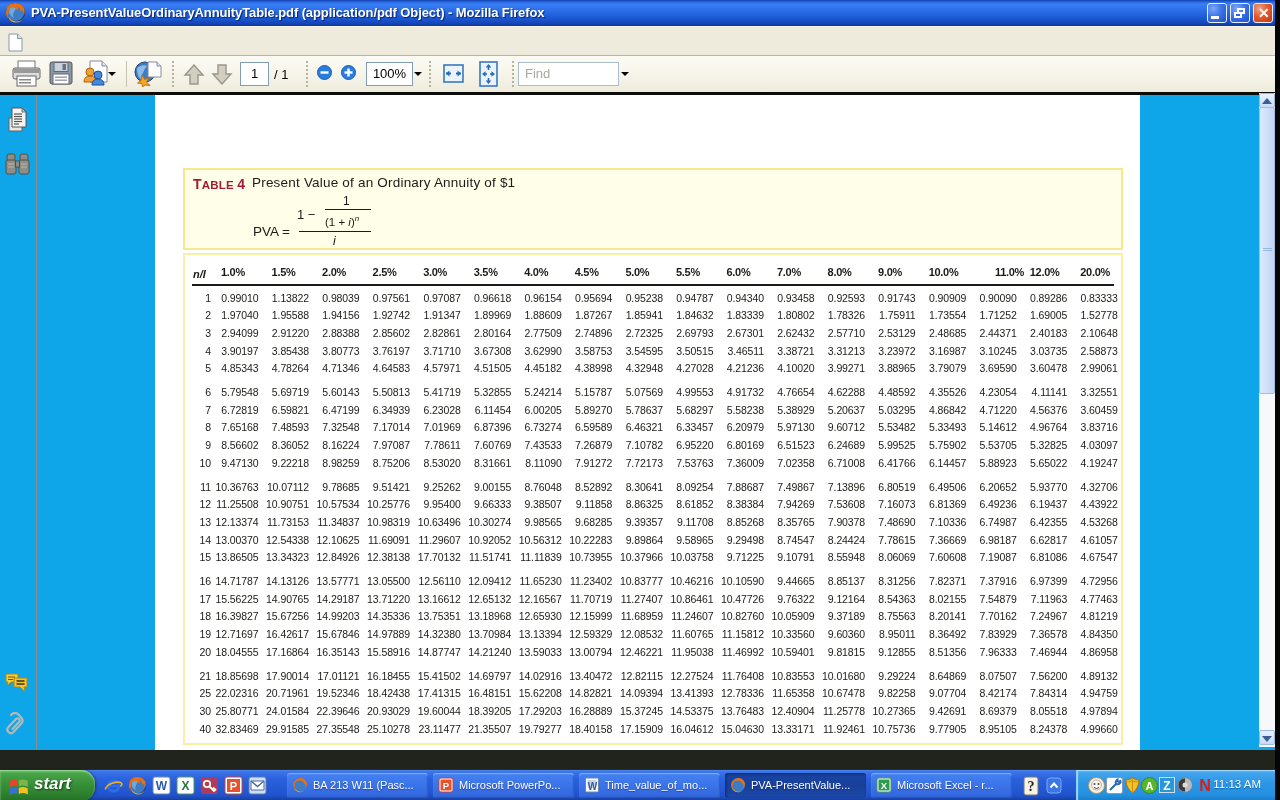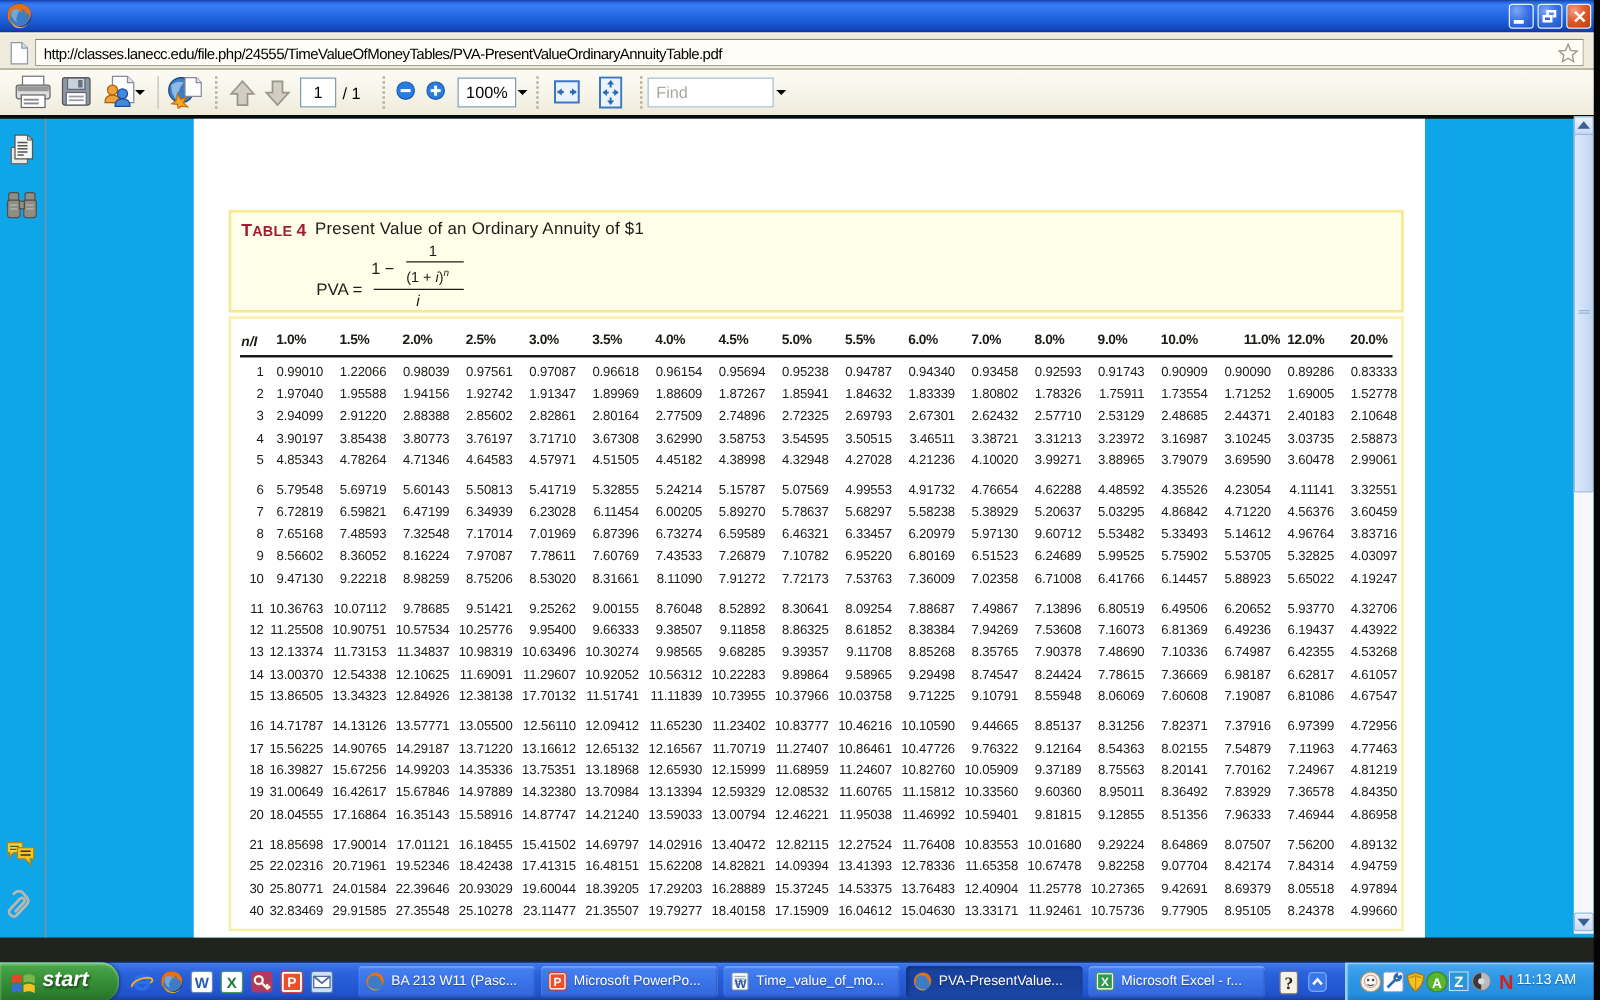--- a/index.html
+++ b/index.html
@@ -89,43 +89,38 @@
 <div id="screen">
 
   <div id="titlebar">
     <div id="fxicon"><svg width="21" height="21" viewBox="0 0 21 21">
           <circle cx="10.5" cy="10.5" r="9.6" fill="#16355c"></circle>
           <circle cx="10.5" cy="10.5" r="8.6" fill="#3e7cc4"></circle>
           <path d="M5 6 Q9 3 13 5 Q10 7 9 10 Q7 13 9 16 Q5 14 4 10 Q4 8 5 6Z" fill="#7fb2e0" opacity=".8"></path>
           <path d="M10.5 1 Q17 1 19.5 7 Q20.5 11 18 15 Q20 10 16 7.5 Q17 9 15.5 10 Q16 6 12.5 4.5 Q14 6.5 12 8 Q10 4.5 6 5.5 Q3 7 3.5 11 Q1.5 15 5 18 Q1 15.5 1 10.5 Q1 3.5 7 1.5 Z" fill="#e86f14"></path>
           <path d="M3 14 Q6 19 11 19.5 Q16 20 19 15 Q16 21 10 20.5 Q4.5 20 3 14Z" fill="#f5a623"></path>
         </svg></div>
+    <div id="title">PVA-PresentValueOrdinaryAnnuityTable.pdf (application/pdf Object) - Mozilla Firefox</div>
     <div class="wbtn b" style="left:1207px">
       <div style="position:absolute;left:3px;top:12px;width:8px;height:3px;background:#fff"></div>
     </div>
     <div class="wbtn b" style="left:1230px">
       <div style="position:absolute;left:6px;top:4px;width:8px;height:6px;border:2px solid #fff"></div>
       <div style="position:absolute;left:3px;top:8px;width:8px;height:6px;border:2px solid #fff;background:#2c64dc"></div>
     </div>
     <div class="wbtn" id="btnclose" style="left:1253px">
       <div class="glyph" style="left:4px;top:1px;font-size:14px">✕</div>
     </div>
   </div>
 
   <div id="urlrow">
     <div id="pageico"><svg width="15" height="19" viewBox="0 0 15 19">
           <path d="M1 1 h8.5 L14 5.5 V18 H1 Z" fill="#fff" stroke="#8899aa" stroke-width="1"></path>
           <path d="M9.5 1 V5.5 H14" fill="#d6e2ee" stroke="#8899aa" stroke-width="1"></path>
         </svg></div>
-    <div id="urlbox">
-      <div id="urltext">http://classes.lanecc.edu/file.php/24555/TimeValueOfMoneyTables/PVA-PresentValueOrdinaryAnnuityTable.pdf</div>
-      <div style="position:absolute;right:3px;top:2px"><svg width="17" height="17" viewBox="0 0 17 17">
-            <path d="M8.5 1.5 L10.6 6.3 L15.8 6.8 L11.9 10.2 L13 15.3 L8.5 12.6 L4 15.3 L5.1 10.2 L1.2 6.8 L6.4 6.3 Z" fill="#fffef6" stroke="#9a988a" stroke-width="1.1"></path>
-          </svg></div>
-    </div>
   </div>
 
   <div id="toolbar">
     <div style="position:absolute;left:12px;top:4px"><svg width="29" height="27" viewBox="0 0 29 27">
           <rect x="6" y="1" width="17" height="8" fill="#fff" stroke="#777"></rect>
           <rect x="1" y="8" width="27" height="11" rx="2" fill="#ddd" stroke="#666"></rect>
           <rect x="2" y="9" width="25" height="4" fill="#999"></rect>
           <rect x="5" y="16" width="19" height="10" fill="#fff" stroke="#666"></rect>
           <rect x="7" y="19" width="12" height="1.5" fill="#888"></rect>
           <rect x="7" y="22" width="12" height="1.5" fill="#888"></rect>
@@ -266,21 +261,21 @@
           <span class="h" style="left:723.1px">9.0%</span>
           <span class="h" style="left:773.7px">10.0%</span>
           <span class="h" style="left:840px">11.0%</span>
           <span class="h" style="left:874.8px">12.0%</span>
           <span class="h" style="left:925.3px">20.0%</span>
         </div>
       <div id="hrule"></div>
 <div class="tr" style="top:194.7px">
           <span class="rn">1</span>
           <span class="d" style="left:55.5px;width:48px">0.99010</span>
-          <span class="d" style="left:106.1px;width:48px">1.22066</span>
+          <span class="d" style="left:106.1px;width:48px">1.13822</span>
           <span class="d" style="left:156.6px;width:48px">0.98039</span>
           <span class="d" style="left:207.1px;width:48px">0.97561</span>
           <span class="d" style="left:257.7px;width:48px">0.97087</span>
           <span class="d" style="left:308.2px;width:48px">0.96618</span>
           <span class="d" style="left:358.8px;width:48px">0.96154</span>
           <span class="d" style="left:409.3px;width:48px">0.95694</span>
           <span class="d" style="left:459.9px;width:48px">0.95238</span>
           <span class="d" style="left:510.5px;width:48px">0.94787</span>
           <span class="d" style="left:561.0px;width:48px">0.94340</span>
           <span class="d" style="left:611.5px;width:48px">0.93458</span>
@@ -643,21 +638,21 @@
           <span class="d" style="left:611.5px;width:48px">10.05909</span>
           <span class="d" style="left:662.1px;width:48px">9.37189</span>
           <span class="d" style="left:712.6px;width:48px">8.75563</span>
           <span class="d" style="left:763.2px;width:48px">8.20141</span>
           <span class="d" style="left:813.8px;width:48px">7.70162</span>
           <span class="d" style="left:864.3px;width:48px">7.24967</span>
           <span class="d" style="left:914.8px;width:48px">4.81219</span>
         </div>
 <div class="tr" style="top:531.0px">
           <span class="rn">19</span>
-          <span class="d" style="left:55.5px;width:48px">31.00649</span>
+          <span class="d" style="left:55.5px;width:48px">12.71697</span>
           <span class="d" style="left:106.1px;width:48px">16.42617</span>
           <span class="d" style="left:156.6px;width:48px">15.67846</span>
           <span class="d" style="left:207.1px;width:48px">14.97889</span>
           <span class="d" style="left:257.7px;width:48px">14.32380</span>
           <span class="d" style="left:308.2px;width:48px">13.70984</span>
           <span class="d" style="left:358.8px;width:48px">13.13394</span>
           <span class="d" style="left:409.3px;width:48px">12.59329</span>
           <span class="d" style="left:459.9px;width:48px">12.08532</span>
           <span class="d" style="left:510.5px;width:48px">11.60765</span>
           <span class="d" style="left:561.0px;width:48px">11.15812</span>

